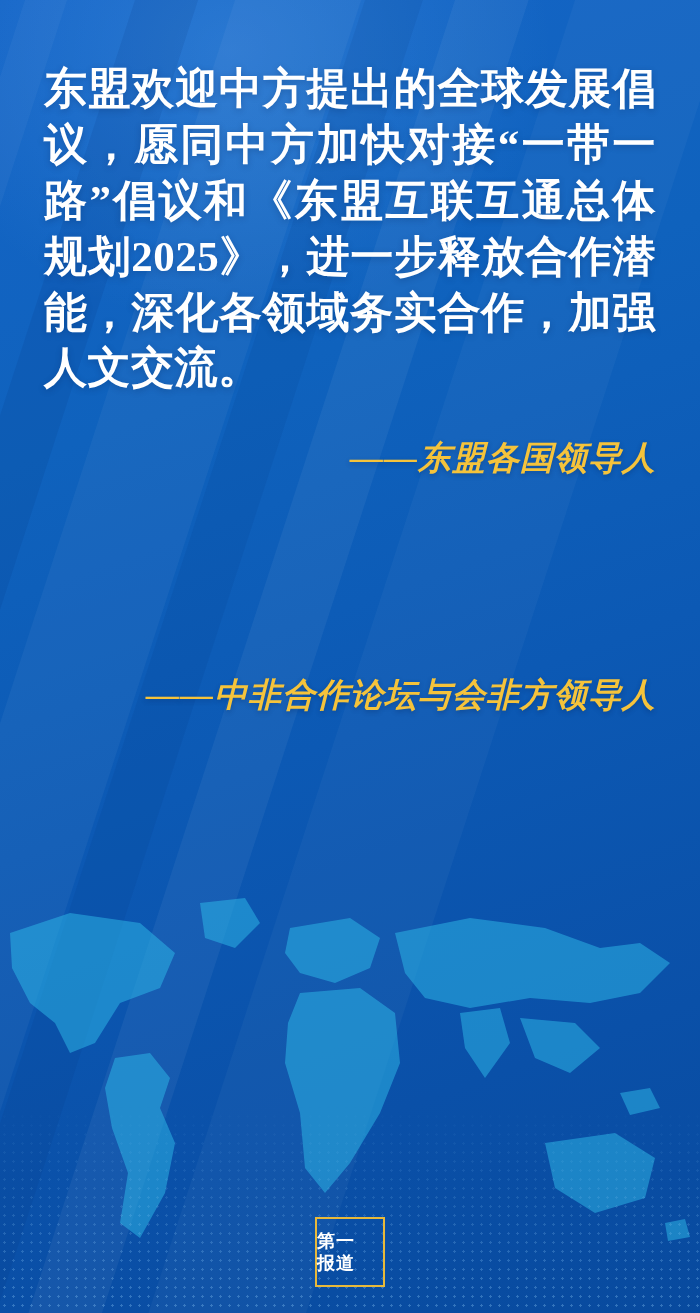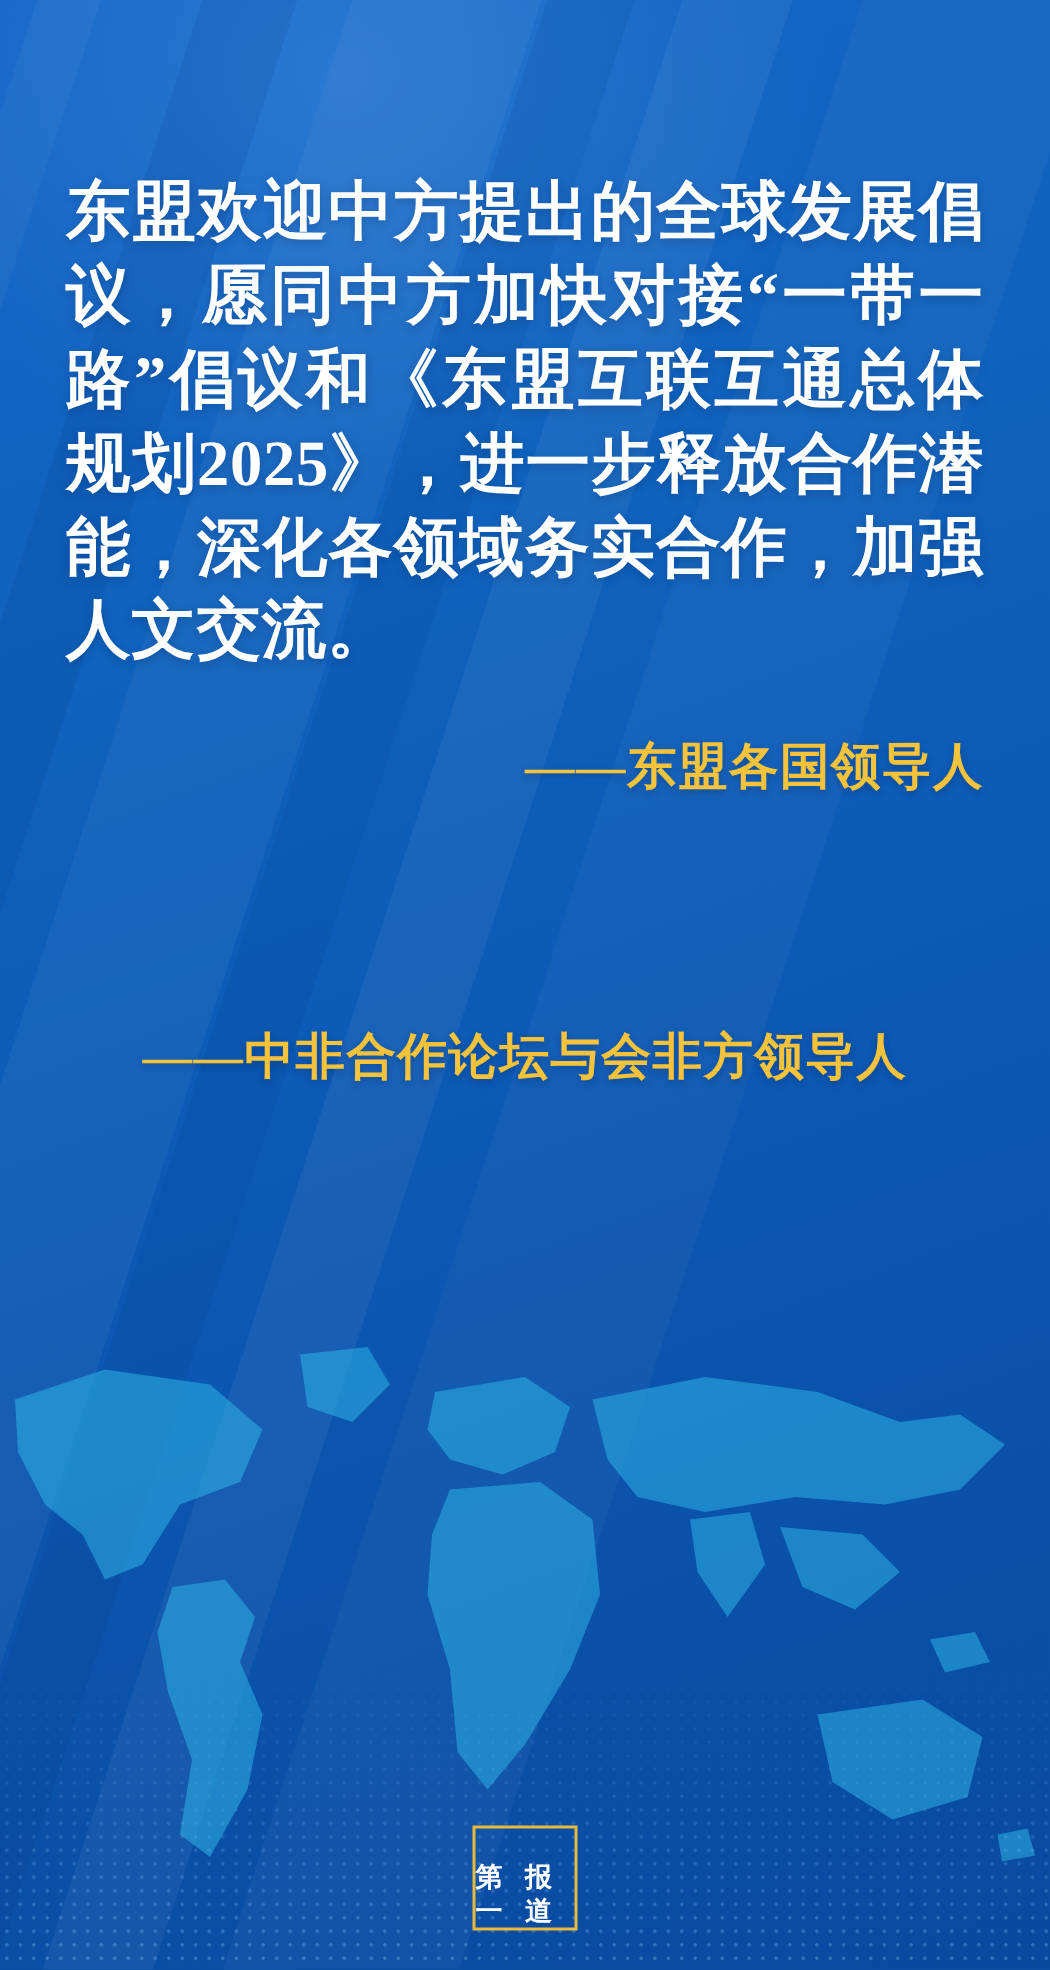--- a/index.html
+++ b/index.html
@@ -63,56 +63,57 @@
     pointer-events: none;
   }
 
   .content {
     position: relative;
     z-index: 5;
     padding: 0 44px;
   }
 
   .quote-block { margin: 0; }
-  .quote-block.first { padding-top: 114px; }
+  .quote-block.first { padding-top: 61px; }
   .quote-block.second { padding-top: 72px; }
 
   .quote-text {
     color: #ffffff;
     font-size: 43px;
     line-height: 1.30;
     font-weight: 700;
     letter-spacing: 0.5px;
     text-align: justify;
     text-shadow: 0 2px 6px rgba(0,30,80,0.25);
     margin: 0;
   }
   .attrib {
     margin-top: 40px;
     text-align: right;
     color: #f5c33b;
     font-size: 33px;
     font-weight: 700;
     letter-spacing: 1px;
     text-shadow: 0 2px 5px rgba(0,30,80,0.3);
+    font-style: italic;
   }
-  .attrib.second { margin-top: 76px; text-align: center; }
+  .attrib.second { margin-top: 120px; }
 
   .logo {
     position: absolute;
     left: 50%;
     transform: translateX(-50%);
     bottom: 26px;
     z-index: 10;
     width: 66px;
     height: 66px;
     border: 2px solid #e8b93a;
     display: flex;
-    flex-direction: row;
-    align-items: flex-end;
+    flex-direction: column;
+    align-items: flex-start;
     justify-content: center;
     color: #ffffff;
     font-size: 18px;
     font-weight: 700;
     line-height: 1.25;
     letter-spacing: 1px;
   }
   .logo .l1, .logo .l2 { display: block; }
 </style>
 </head>

